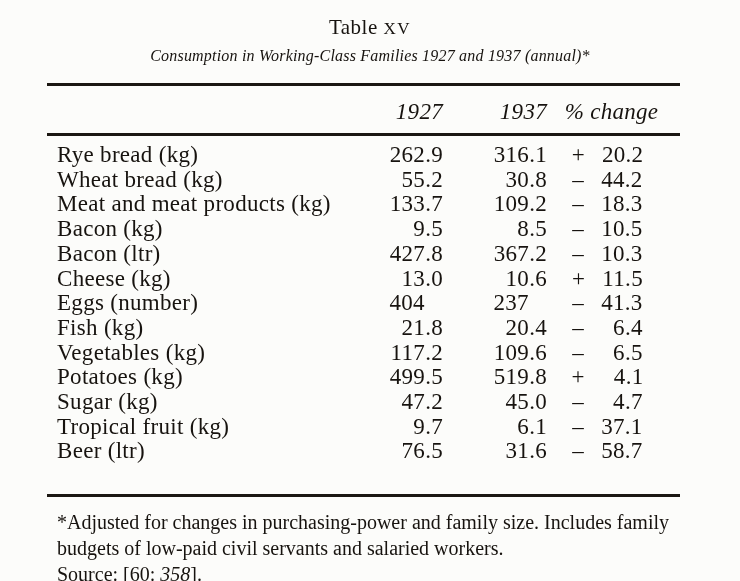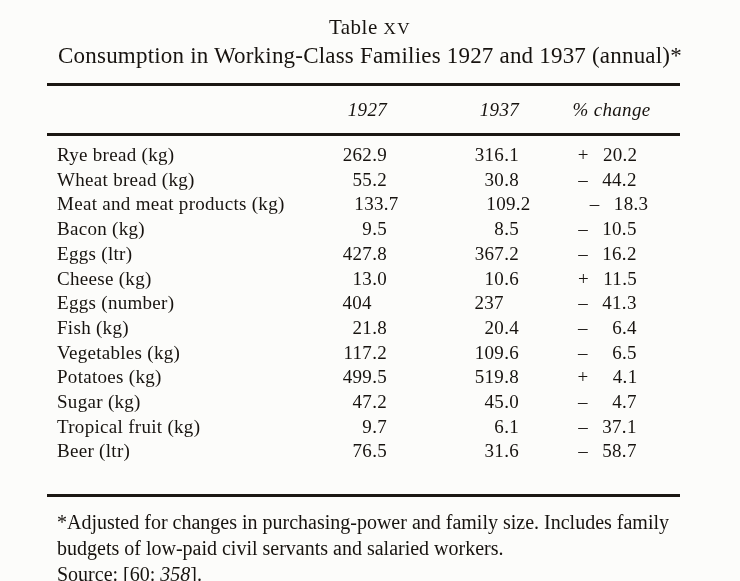--- a/index.html
+++ b/index.html
@@ -8,31 +8,30 @@
     background:#fcfcfa;
     color:#17130f;
     font-family:"Liberation Serif","DejaVu Serif",serif;
     -webkit-font-smoothing:antialiased;
   }
   .page { position:relative; width:740px; height:581px; overflow:hidden;border-radius:32px; }
 
   .caption { margin:14px auto 0; width:690px; text-align:center; }
   .title { font-size:21px; line-height:26px; letter-spacing:0.5px; }
   .title .numeral { font-size:17px; letter-spacing:1.5px; }
-  .subtitle { font-size:23px; line-height:28px; letter-spacing:0.2px; }
+  .subtitle { font-style:italic; font-size:16px; line-height:28px; letter-spacing:0.2px; }
 
   .tablewrap { margin:13px 0 0 47px; width:633px; }
   .rule { height:3px; background:#1b1712; }
 
   .thead, .row {
     display:grid;
     grid-template-columns:1fr 86px 104px 133px;
     padding-left:10px;
-    font-size:19px;
-    gap:28px;
+    font-size:23px;
   }
   .thead { padding-top:13px; height:34px; font-style:italic; letter-spacing:0.3px; }
   .tbody { padding:7px 0 30px; }
   .row { line-height:24.7px; letter-spacing:0.3px; }
   .cell { white-space:pre; }
   .cell.num { text-align:right; }
   .cell.change { text-align:center; padding-right:12px; }
   .thead .cell.change { padding-right:4px; }
 
   .footnote { margin:12px 0 0 57px; width:618px; font-size:20px; line-height:26px; }
@@ -79,24 +78,24 @@
         <div class="cell num">109.2</div>
         <div class="cell change">–   18.3</div>
       </div>
       <div class="row">
         <div class="cell label">Bacon (kg)</div>
         <div class="cell num">9.5</div>
         <div class="cell num">8.5</div>
         <div class="cell change">–   10.5</div>
       </div>
       <div class="row">
-        <div class="cell label">Eggs (ltr)</div>
+        <div class="cell label">Bacon (ltr)</div>
         <div class="cell num">427.8</div>
         <div class="cell num">367.2</div>
-        <div class="cell change">–   16.2</div>
+        <div class="cell change">–   10.3</div>
       </div>
       <div class="row">
         <div class="cell label">Cheese (kg)</div>
         <div class="cell num">13.0</div>
         <div class="cell num">10.6</div>
         <div class="cell change">+   11.5</div>
       </div>
       <div class="row">
         <div class="cell label">Eggs (number)</div>
         <div class="cell num">404   </div>

